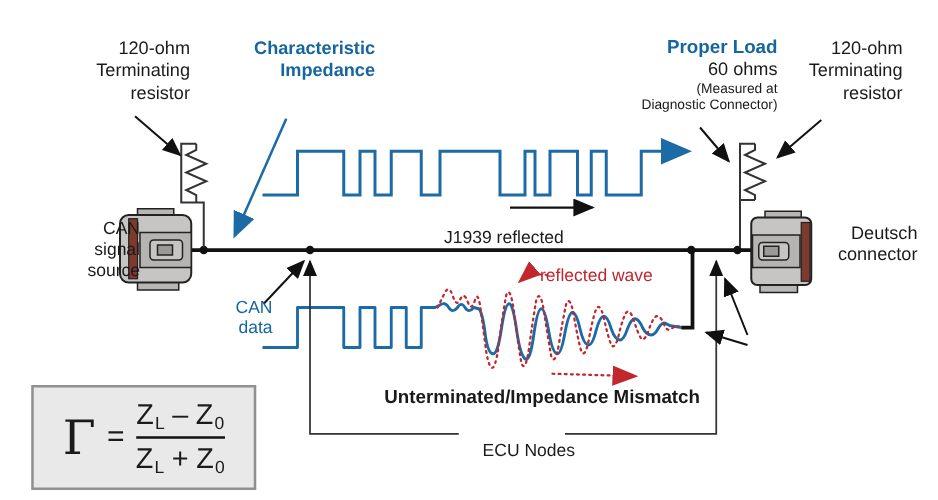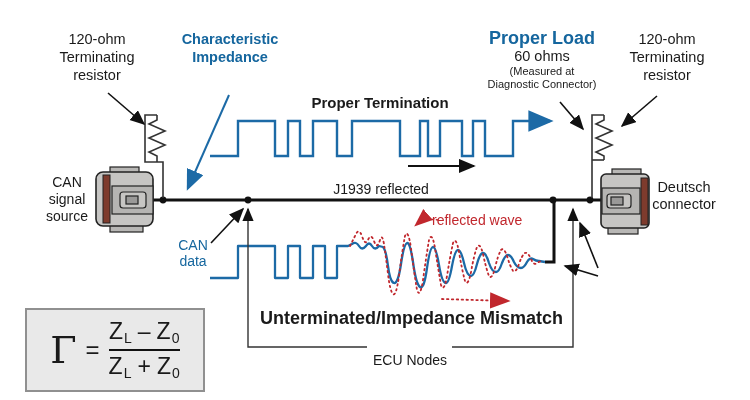--- a/index.html
+++ b/index.html
@@ -1,19 +1,19 @@
 <!DOCTYPE html>
 <html><head>
 <meta charset="utf-8">
 <style>
   html,body{margin:0;padding:0;background:#fff;}
   #stage{position:relative;width:750px;height:400px;background:#ffffff;overflow:hidden;
          font-family:"Liberation Sans",sans-serif;color:#1a1a1a;}
   #gfx{position:absolute;left:0;top:0;}
-  .lbl{position:absolute;text-align:center;line-height:18px;font-size:14.5px;white-space:nowrap;}
+  .lbl{position:absolute;text-align:right;line-height:18px;font-size:14.5px;white-space:nowrap;}
   .lbl .ln{display:block;}
   .blue{color:#15669e;}
   .red{color:#c1272d;}
   .bold{font-weight:bold;}
   .small{font-size:11px;line-height:13px;}
   .fs14{font-size:14px;}
   .lh16{line-height:16px;}
   .lh17{line-height:17px;}
   
   .formula-box{position:absolute;left:25px;top:308px;width:180px;height:84px;
@@ -127,26 +127,23 @@
     <span class="ln">120-ohm</span>
     <span class="ln">Terminating</span>
     <span class="ln">resistor</span>
   </div>
 
   <div class="lbl" style="left:160px;top:30px;width:140px;">
     <span class="ln blue bold">Characteristic</span>
     <span class="ln blue bold">Impedance</span>
   </div>
 
-  <div class="lbl bold" style="left:300px;top:94px;width:160px;font-size:15px;">
-    <span>Proper Termination</span>
-  </div>
 
   <div class="lbl" style="left:462px;top:29px;width:160px;">
-    <span class="ln blue bold" style="font-size:18px;">Proper Load</span>
+    <span class="ln blue bold" style="font-size:15px;">Proper Load</span>
     <span class="ln">60 ohms</span>
     <span class="ln small">(Measured at</span>
     <span class="ln small">Diagnostic Connector)</span>
   </div>
 
   <div class="lbl" style="left:612px;top:30px;width:110px;">
     <span class="ln">120-ohm</span>
     <span class="ln">Terminating</span>
     <span class="ln">resistor</span>
   </div>
@@ -169,21 +166,21 @@
   <div class="lbl fs14 lh16 blue" style="left:168px;top:237px;width:50px;">
     <span class="ln">CAN</span>
     <span class="ln">data</span>
   </div>
 
   <div class="lbl fs14 red" style="left:432px;top:211px;text-align:right;">
     <span>reflected wave</span>
   </div>
 
 
-  <div class="lbl bold" style="left:260px;top:309px;width:300px;font-size:18px;">
+  <div class="lbl bold" style="left:260px;top:309px;width:300px;font-size:15px;">
     <span>Unterminated/Impedance Mismatch</span>
   </div>
 
   <div class="lbl fs14" style="left:360px;top:351px;width:100px;">
     <span>ECU Nodes</span>
   </div>
 
   <div class="formula-box">
     <span class="gamma">Γ</span>
     <span class="eq">=</span>

